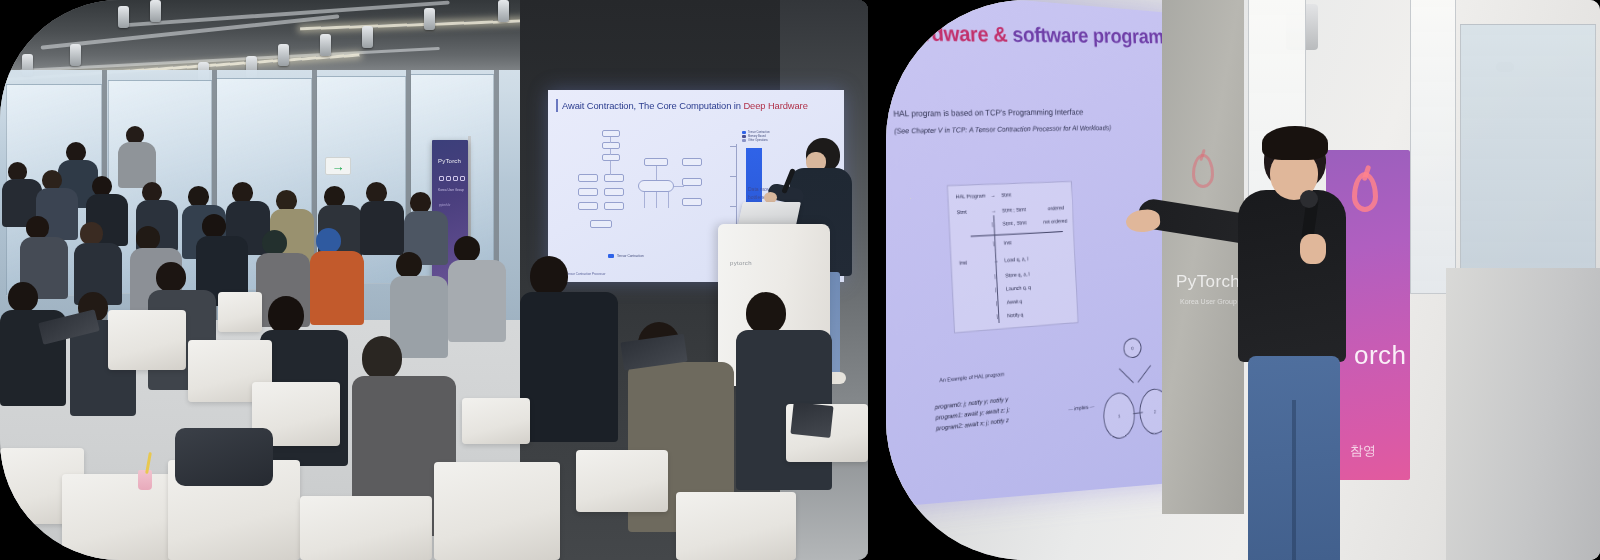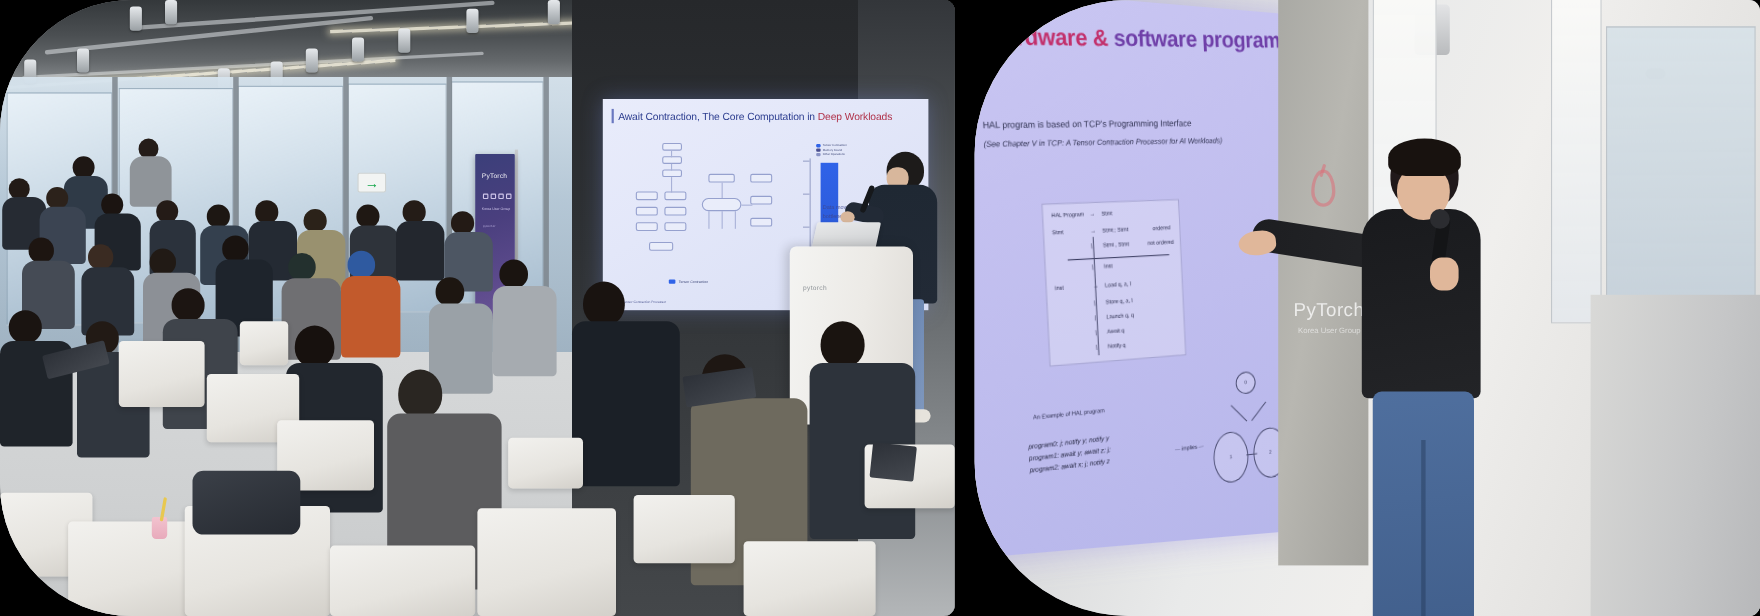--- a/index.html
+++ b/index.html
@@ -432,21 +432,21 @@
       <div class="bl-sub">Korea User Group</div>
       <div class="bl-sub2">pytorch.kr</div>
     </div>
 
     <div class="darkwall"></div>
     <div class="wall-warm"></div>
 
     <div class="screen">
       <div class="title-bar"></div>
       <div class="slide-title">
-        <span>Await Contraction, The Core Computation in </span><span class="accent">Deep Workloads</span>
+        <span>Await Contraction, The Core Computation in </span><span class="accent">Deep Hardware</span>
       </div>
 
       <div class="slide-diagram">
         <div class="dg-box" style="left:30px; top:2px;  width:18px; height:7px;"></div>
         <div class="dg-box" style="left:30px; top:14px; width:18px; height:7px;"></div>
         <div class="dg-box" style="left:30px; top:26px; width:18px; height:7px;"></div>
         <div class="dg-box" style="left:6px;  top:46px; width:20px; height:8px;"></div>
         <div class="dg-box" style="left:32px; top:46px; width:20px; height:8px;"></div>
         <div class="dg-box" style="left:6px;  top:60px; width:20px; height:8px;"></div>
         <div class="dg-box" style="left:32px; top:60px; width:20px; height:8px;"></div>
@@ -727,20 +727,25 @@
     <div class="pillar">
       <div class="pillar-flame"></div>
       <div class="pillar-word">PyTorch</div>
       <div class="pillar-sub">Korea User Group</div>
     </div>
 
     <div class="win-col" style="left:362px; top:-6px; width:58px; height:470px;"></div>
     <div class="win-col" style="left:524px; top:-6px; width:46px; height:300px;"></div>
     <div class="win-col" style="left:574px; top:24px; width:136px; height:250px; background:linear-gradient(180deg,rgba(216,226,232,.95),rgba(196,208,218,.9));"></div>
 
+    <div class="banner-pink">
+      <div class="bp-flame"></div>
+      <div class="bp-word">orch</div>
+      <div class="bp-kr">참영</div>
+    </div>
 
     <div class="counter"></div>
 
     <div class="spk2-arm"></div>
     <div class="spk2-hand"></div>
     <div class="spk2-body"></div>
     <div class="spk2-legs"></div>
     <div class="spk2-leg-split"></div>
     <div class="spk2-head"></div>
     <div class="spk2-face"></div>

